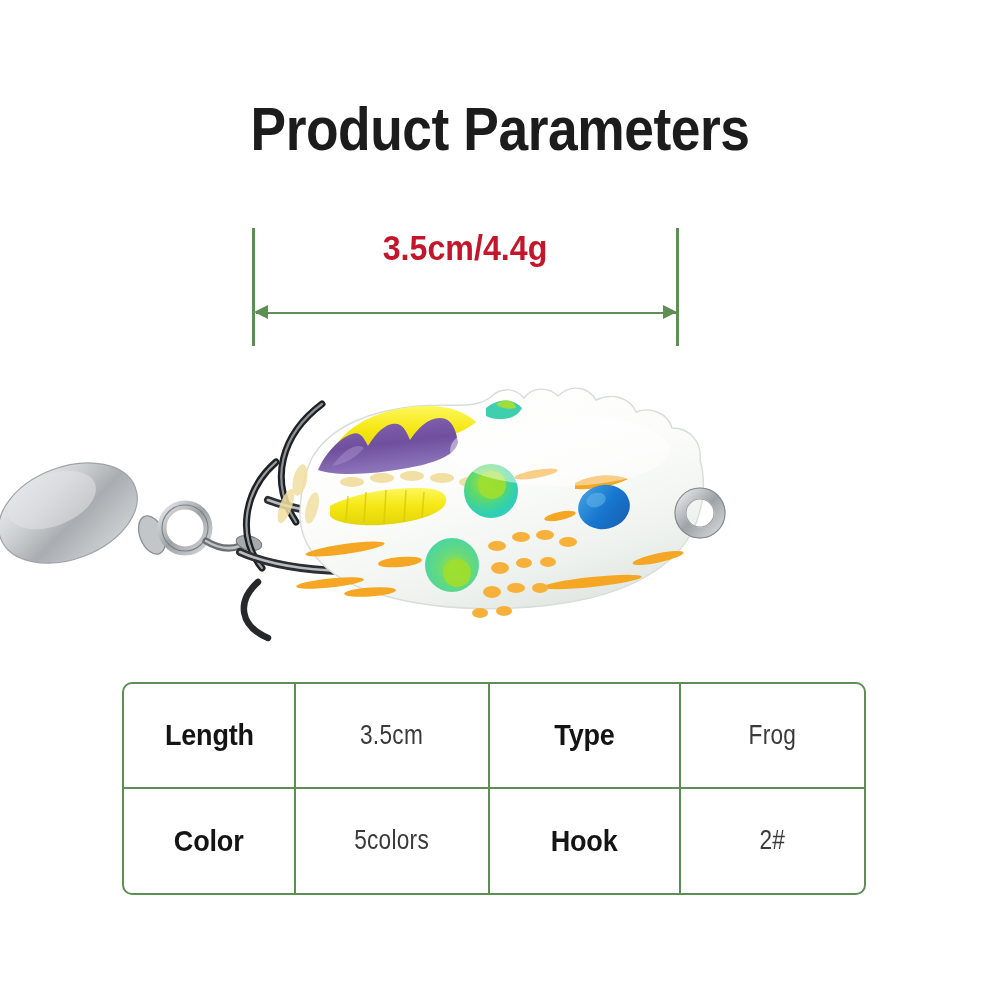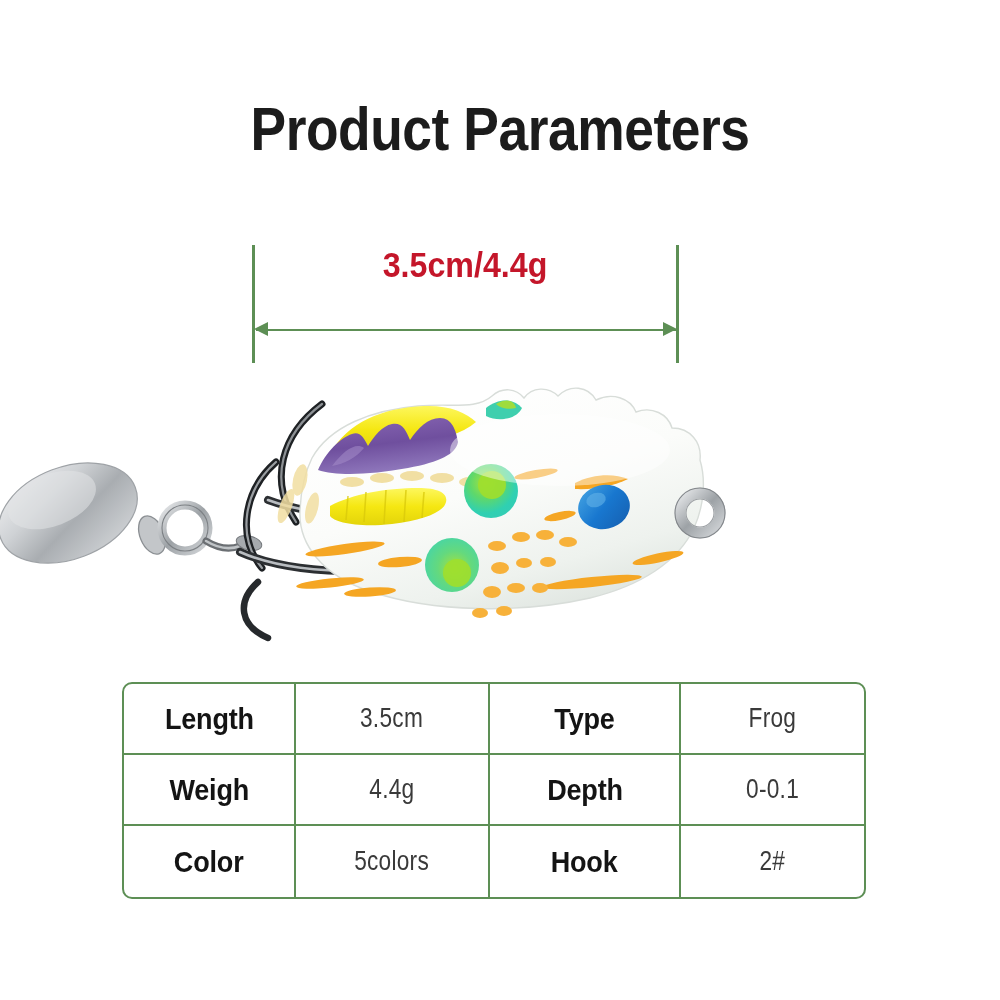--- a/index.html
+++ b/index.html
@@ -32,21 +32,21 @@
     transform: scaleX(0.86);
     transform-origin: center center;
     line-height: 1.05;
     white-space: nowrap;
   }
 
   
   #dimension-callout {
     position: absolute;
     left: 0;
-    top: 17px;
+    top: 0;
     width: 929px;
     height: 400px;
     pointer-events: none;
   }
   .dim-tick {
     position: absolute;
     top: 228px;
     width: 3px;
     height: 118px;
     background: #5d8f55;
@@ -359,25 +359,19 @@
       <col class="c4">
   </colgroup>
   <tbody>
     <tr>
       <td><span class="cell-label">Length</span></td>
       <td><span class="cell-value">3.5cm</span></td>
       <td><span class="cell-label">Type</span></td>
       <td><span class="cell-value">Frog</span></td>
     </tr>
     <tr>
-      <td><span class="cell-label">Weigh</span></td>
-      <td><span class="cell-value">4.4g</span></td>
-      <td><span class="cell-label">Depth</span></td>
-      <td><span class="cell-value">0-0.1</span></td>
-    </tr>
-    <tr>
       <td><span class="cell-label">Color</span></td>
       <td><span class="cell-value">5colors</span></td>
       <td><span class="cell-label">Hook</span></td>
       <td><span class="cell-value">2#</span></td>
     </tr>
   </tbody>
 </table>
 
 </body></html>

